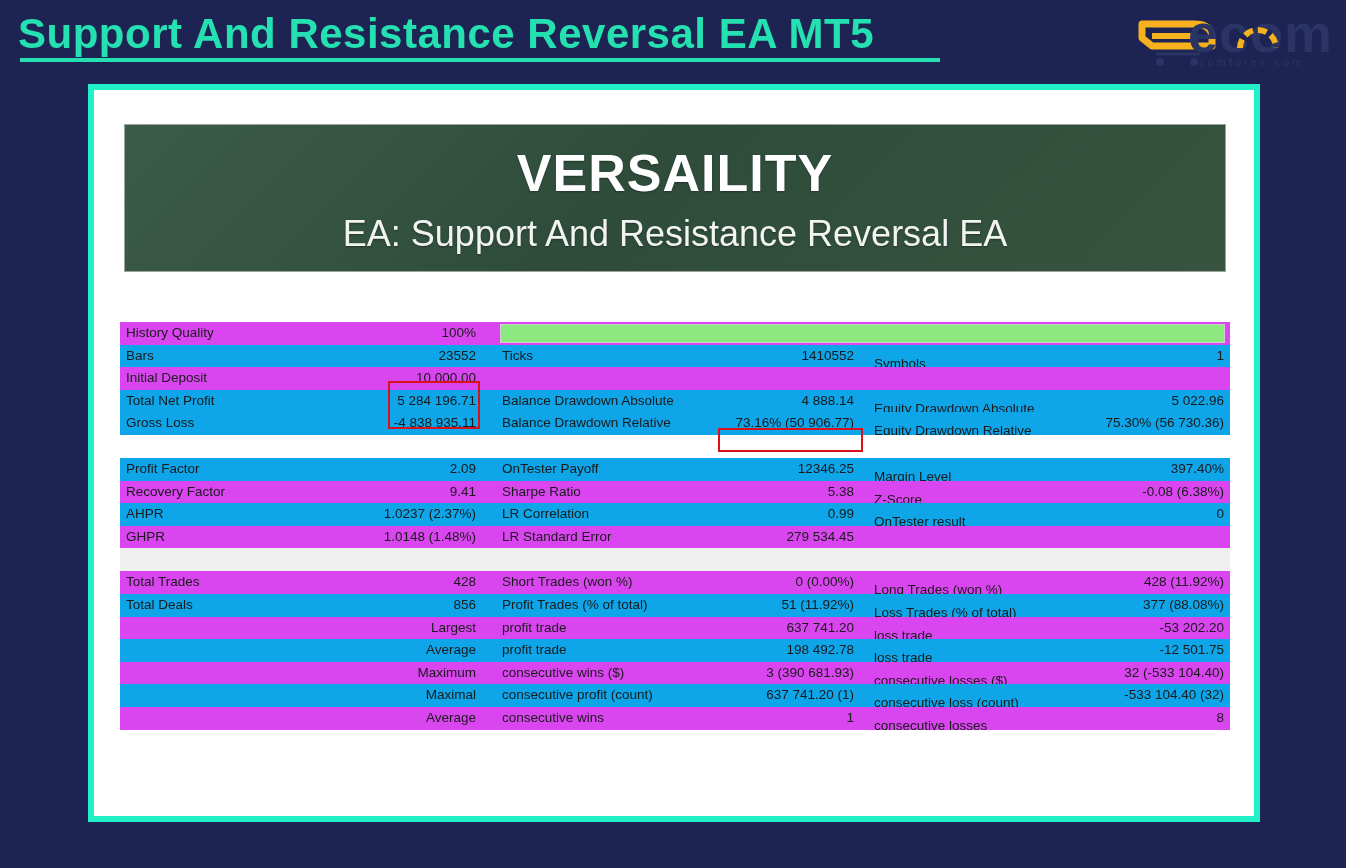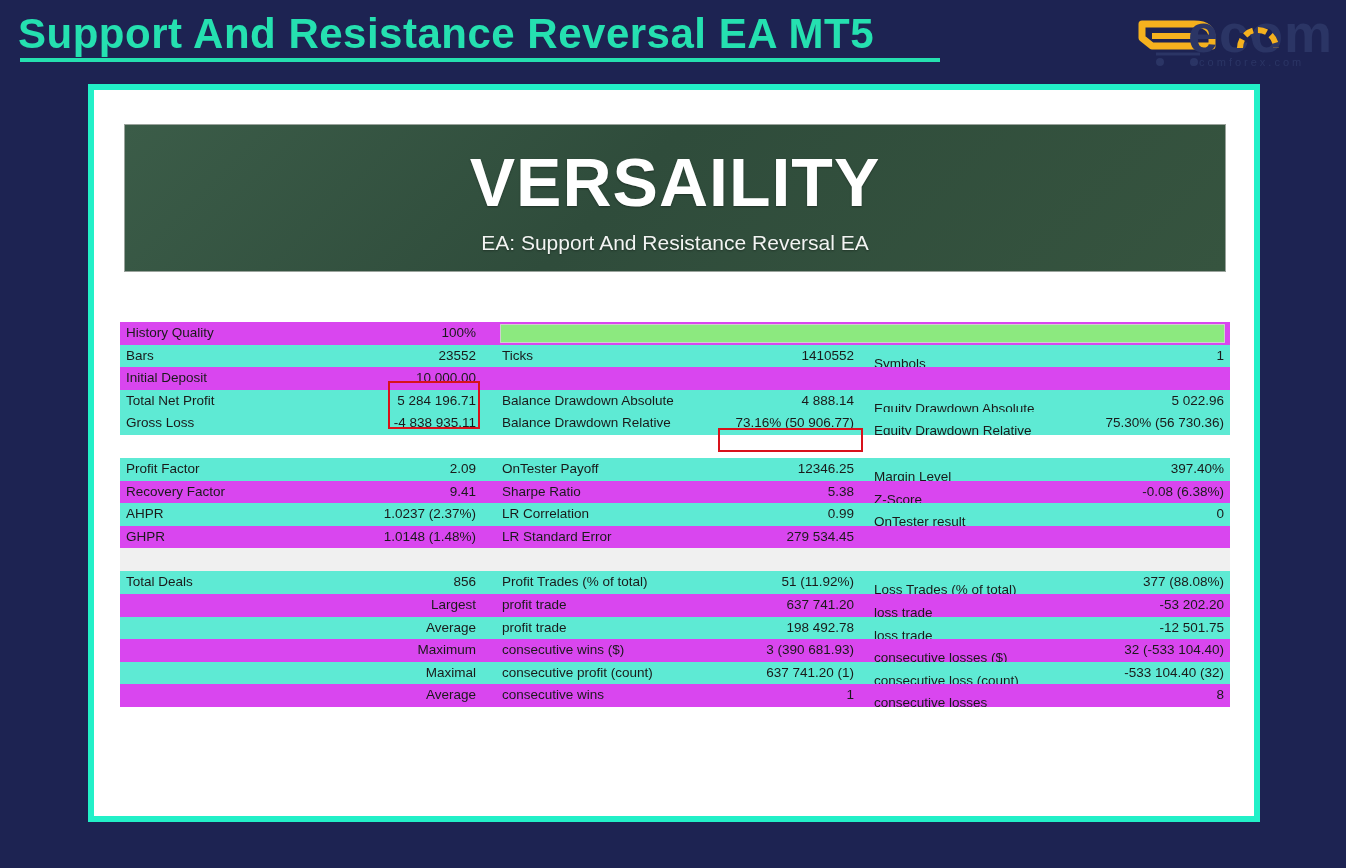--- a/index.html
+++ b/index.html
@@ -65,28 +65,28 @@
     position:absolute;left:30px;top:34px;
     width:1102px;height:148px;
     background:linear-gradient(135deg,#3b5c48 0%,#2f4c3b 45%,#36543f 100%);
     border:1px solid #9aa39c;
     box-sizing:border-box;
     text-align:center;
     overflow:hidden;
   }
   #banner-title{
     margin-top:18px;
-    font-size:68px;font-weight:bold;color:#ffffff;
+    font-size:52px;font-weight:bold;color:#ffffff;
     letter-spacing:1px;
     font-family:"Liberation Sans", sans-serif;
     text-shadow:0 1px 2px rgba(0,0,0,.35);
   }
   #banner-sub{
     margin-top:10px;
-    font-size:21px;color:#f2f4f2;
+    font-size:36px;color:#f2f4f2;
     font-family:"Liberation Sans", sans-serif;
     text-shadow:0 1px 2px rgba(0,0,0,.35);
   }
 
   
   #watermark{
     position:absolute;left:0;top:150px;width:1160px;height:580px;
     pointer-events:none;z-index:5;
   }
   #wm-xauusd{
@@ -121,21 +121,21 @@
     color:#1a1a1a;
     font-family:"Liberation Sans", sans-serif;
   }
   .srow{
     position:relative;
     height:22.6px;line-height:22.6px;
     display:flex;
     width:1110px;
     box-sizing:border-box;
   }
-  .srow.alt{background:#5eead4;}
+  .srow.alt{background:#0ea5e9;}
   .srow.plain{background:#d946ef;}
   .srow.gap{height:23px;background:#ffffff;}
   .srow.gap.alt{background:#f0f0f0;}
 
   .c-label{width:250px;padding-left:6px;box-sizing:border-box;text-align:left;
            overflow:hidden;white-space:nowrap;}
   .c-value{width:110px;box-sizing:border-box;text-align:right;padding-right:4px;
            overflow:hidden;white-space:nowrap;}
   .c-label2{width:250px;padding-left:22px;box-sizing:border-box;text-align:left;
             overflow:hidden;white-space:nowrap;}
@@ -276,20 +276,28 @@
       </div>
       <div class="srow plain">
         <div class="c-label">GHPR</div>
         <div class="c-value">1.0148 (1.48%)</div>
         <div class="c-label2">LR Standard Error</div>
         <div class="c-value2">279 534.45</div>
         <div class="c-label3"></div>
         <div class="c-value3"></div>
       </div>
       <div class="srow alt gap"></div>
+      <div class="srow plain">
+        <div class="c-label">Total Trades</div>
+        <div class="c-value">428</div>
+        <div class="c-label2">Short Trades (won %)</div>
+        <div class="c-value2">0 (0.00%)</div>
+        <div class="c-label3">Long Trades (won %)</div>
+        <div class="c-value3">428 (11.92%)</div>
+      </div>
       <div class="srow alt">
         <div class="c-label">Total Deals</div>
         <div class="c-value">856</div>
         <div class="c-label2">Profit Trades (% of total)</div>
         <div class="c-value2">51 (11.92%)</div>
         <div class="c-label3">Loss Trades (% of total)</div>
         <div class="c-value3">377 (88.08%)</div>
       </div>
       <div class="srow plain">
         <div class="c-label"></div>

